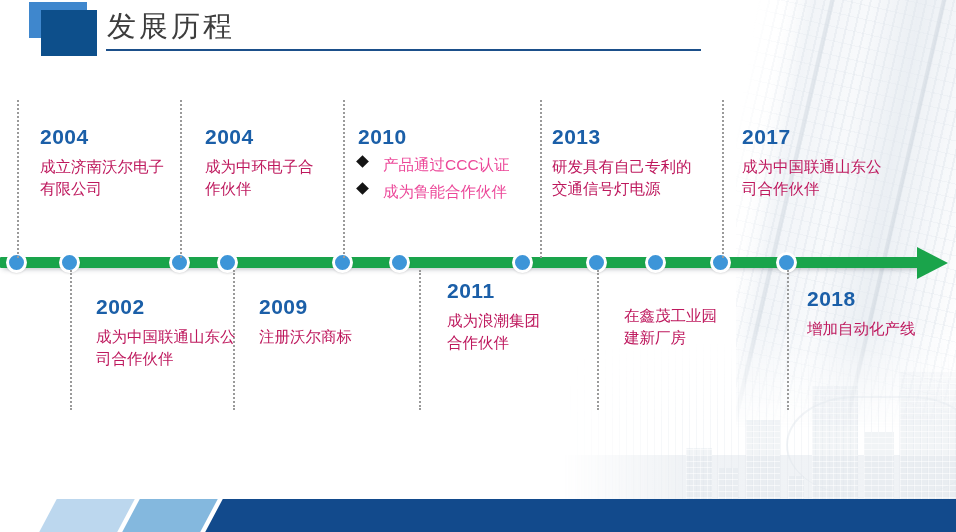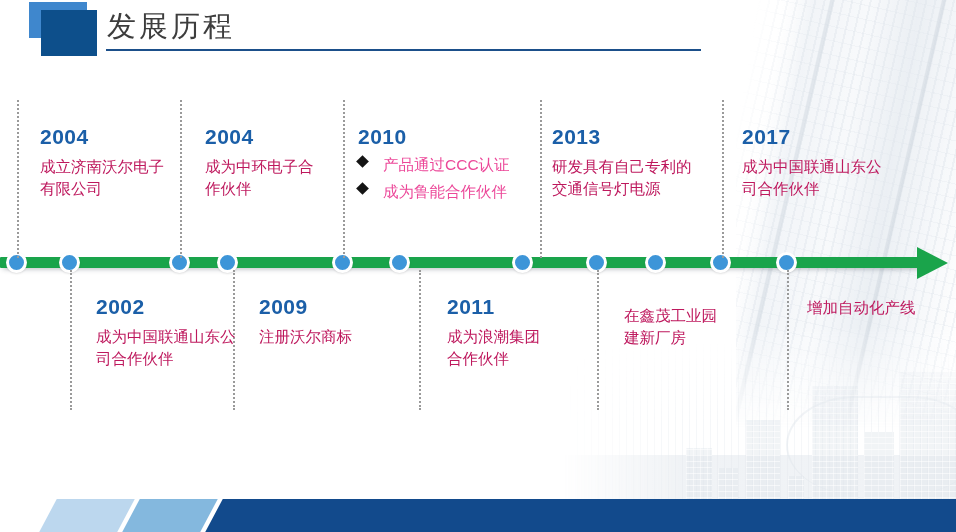--- a/index.html
+++ b/index.html
@@ -179,30 +179,31 @@
   <div class="entry" style="left:96px;top:296px;width:140px">
     <div class="yr">2002</div>
     <div class="desc">成为中国联通山东公司合作伙伴</div>
   </div>
 
   <div class="entry" style="left:259px;top:296px;width:140px">
     <div class="yr">2009</div>
     <div class="desc">注册沃尔商标</div>
   </div>
 
-  <div class="entry" style="left:447px;top:296px;width:108px">
+  <div class="entry" style="left:447px;top:280px;width:108px">
     <div class="yr">2011</div>
     <div class="desc">成为浪潮集团合作伙伴</div>
   </div>
 
   <div class="entry" style="left:624px;top:296px;width:100px">
     <div class="desc">在鑫茂工业园建新厂房</div>
   </div>
 
   <div class="entry" style="left:807px;top:288px;width:148px">
+    <div class="yr">2018</div>
     <div class="desc">增加自动化产线</div>
   </div>
 
   <div class="band band-a"></div>
   <div class="band band-b"></div>
   <div class="band band-c"></div>
 
 </div>
 
 </body></html>

